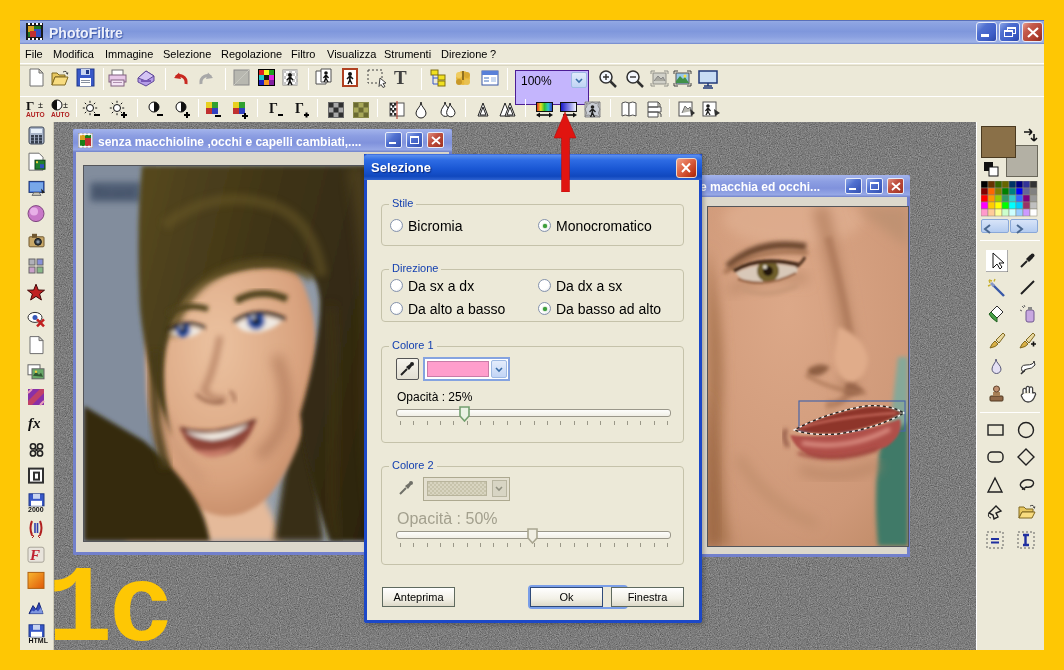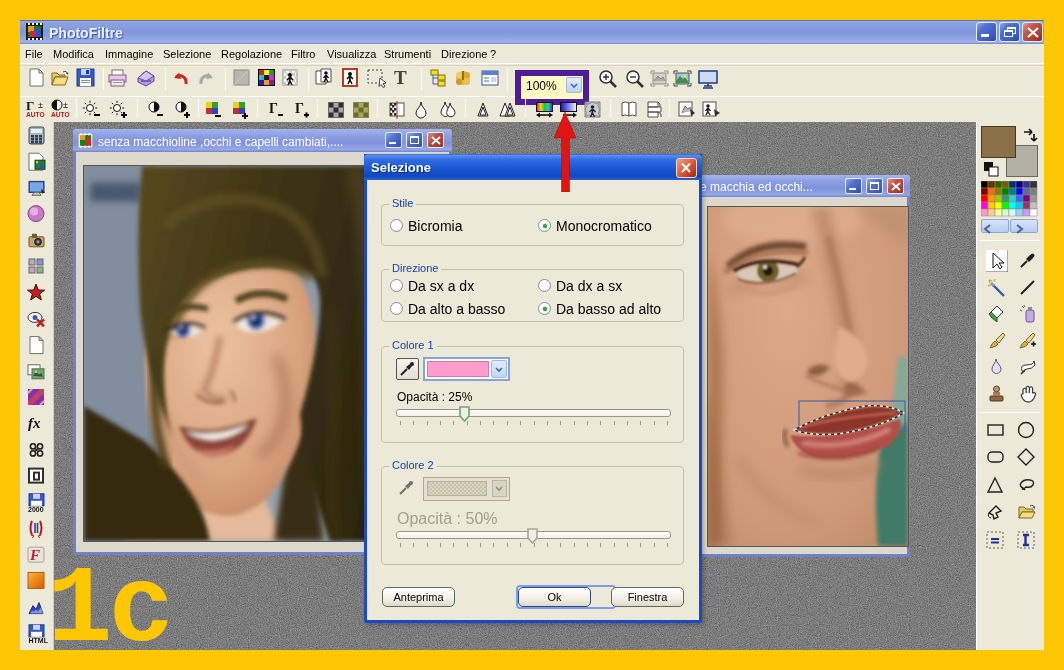--- a/index.html
+++ b/index.html
@@ -5,24 +5,24 @@
 body{background:#FEC704;position:relative;font-family:"Liberation Sans",sans-serif;overflow:hidden}
 .ab{position:absolute}
 .beige{background:#ECE9D8}
 .sep{width:1px;background:#B8B5A0;border-right:1px solid #fff}
 .menu{font-size:11px;color:#000}
 .grpbox{border:1px solid #C5C2AA;border-radius:4px;position:absolute}
 .grplab{position:absolute;font-size:11px;color:#1440B0;background:#ECE9D8;padding:0 3px;line-height:11px}
 .radio{position:absolute;width:13px;height:13px;border-radius:50%;border:1px solid #8593AD;background:radial-gradient(circle at 35% 35%,#fff 55%,#D4D8E0)}
 .radio.on::after{content:"";position:absolute;left:3.5px;top:3.5px;width:4px;height:4px;border-radius:50%;background:#3AA03A;box-shadow:0 0 1.5px #2A7A2A}
 .rlab{position:absolute;font-size:14px;color:#000;line-height:12px;white-space:nowrap}
-.xpbtn{position:absolute;border:1px solid #5F6A5F;border-radius:5px;background:linear-gradient(180deg,#fff,#F2F0E6 60%,#DDD9C8);font-size:11px;color:#000;text-align:center}
+.xpbtn{position:absolute;border:1px solid #5F6A5F;border-radius:0;background:linear-gradient(180deg,#fff,#F2F0E6 60%,#DDD9C8);font-size:11px;color:#000;text-align:center}
 .tick{position:absolute;width:1px;height:4px;background:#9A9788}
 .groove{position:absolute;height:8px;background:linear-gradient(180deg,#fdfdfb,#f1efe6);border:1px solid #9a978a;border-radius:3px}
-.wtitle{font-size:11px;font-weight:normal;color:#fff;white-space:nowrap}
+.wtitle{font-size:11px;font-weight:bold;color:#fff;white-space:nowrap}
 </style></head><body>
 <div class="ab beige" style="left:20px;top:20px;width:1024px;height:630px"></div>
 <div class="ab" style="left:20px;top:20px;width:1024px;height:24px;background:linear-gradient(180deg,#95ABE4 0%,#8DA4E2 8%,#7F97DC 45%,#8BA1E0 70%,#9FB3E8 92%,#6F85C8 100%);border-top:1px solid #5A70B8"></div>
 <svg class="ab" style="left:26px;top:23px" width="17" height="17">
     <rect x="0" y="0" width="17" height="17" fill="#1a1a1a"></rect>
     <rect x="2" y="3" width="13" height="11" fill="#207820"></rect>
     <rect x="2" y="3" width="6" height="6" fill="#d8a020"></rect>
     <rect x="8" y="6" width="7" height="8" fill="#3050c0"></rect>
     <rect x="4" y="8" width="6" height="6" fill="#c03030"></rect>
     <rect x="2" y="0" width="2" height="2" fill="#fff"></rect>
@@ -168,21 +168,21 @@
     <rect x="8" y="2" width="2" height="9" fill="#907020"></rect>
   </svg>
 <svg class="ab" style="left:481px;top:69px" width="20" height="20">
     <rect x="1" y="2" width="16" height="14" fill="#fff" stroke="#3858A8"></rect>
     <rect x="1" y="2" width="16" height="4" fill="#5880D8"></rect>
     <rect x="3" y="8" width="5" height="2" fill="#A0B8E0"></rect>
     <rect x="3" y="11" width="5" height="2" fill="#A0B8E0"></rect>
     <rect x="10" y="8" width="5" height="5" fill="#C8D8F0"></rect>
   </svg>
 <div class="ab sep" style="left:507px;top:68px;height:22px"></div>
-<div class="ab" style="left:515px;top:70px;width:74px;height:35px;background:#fef9c3;border:6px solid #4c1d95">
+<div class="ab" style="left:515px;top:70px;width:74px;height:35px;background:#c4b5fd;border:1px solid #4c1d95">
     <div style="position:absolute;left:5px;top:3px;font-size:12px">100%</div>
     <div style="position:absolute;right:1px;top:1px;width:16px;height:16px;background:linear-gradient(180deg,#E0EAFB,#C0D4F4);border:1px solid #9EBAE4;border-radius:2px"><svg width="14" height="14">
         <path d="M4 6 l3 3 l3 -3" fill="none" stroke="#3A6EA8" stroke-width="1.6"></path>
       </svg></div>
   </div>
 <svg class="ab" style="left:598px;top:69px" width="20" height="20">
     <circle cx="8" cy="8" r="6" fill="#F4F8FF" stroke="#303030" stroke-width="1.5"></circle>
     <path d="M12.5 12.5 L18 18" stroke="#303030" stroke-width="2.5"></path>
     <path d="M5 8 h6 M8 5 v6" stroke="#303030" stroke-width="1.4"></path>
   </svg>
@@ -776,21 +776,21 @@
 <div class="tick" style="left:560.2px;top:543px"></div>
 <div class="tick" style="left:573.5px;top:543px"></div>
 <div class="tick" style="left:586.9px;top:543px"></div>
 <div class="tick" style="left:600.2px;top:543px"></div>
 <div class="tick" style="left:613.6px;top:543px"></div>
 <div class="tick" style="left:627.0px;top:543px"></div>
 <div class="tick" style="left:640.3px;top:543px"></div>
 <div class="tick" style="left:653.6px;top:543px"></div>
 <div class="tick" style="left:667.0px;top:543px"></div>
 <div class="xpbtn" style="left:382px;top:587px;width:73px;height:20px;line-height:19px">Anteprima</div>
-<div class="ab" style="left:516px;top:585px;width:100px;height:24px;border:2px solid #7A9EE8;border-radius:4px">
+<div class="ab" style="left:528px;top:585px;width:100px;height:24px;border:2px solid #7A9EE8;border-radius:4px">
     <div class="xpbtn" style="left:0;top:0;width:73px;height:20px;line-height:19px;border-color:#2F4A7A">Ok</div>
   </div>
 <div class="xpbtn" style="left:611px;top:587px;width:73px;height:20px;line-height:19px">Finestra</div>
 <svg class="ab" style="left:553px;top:112px" width="26" height="80">
     <path d="M12 0 L23 26 L16.5 26 L16.5 80 L8.5 80 L8.5 26 L1 26 Z" fill="#E01410" stroke="#B00808" stroke-width="0.5"></path>
   </svg>
 <div class="ab" style="left:976px;top:122px;width:68px;height:528px;background:#ECE9D8;border-left:1px solid #fff"></div>
 <div class="ab" style="left:1006px;top:145px;width:32px;height:32px;background:#B3B0A4;border:1px solid #6A675A"></div>
 <div class="ab" style="left:981px;top:126px;width:35px;height:32px;background:#8A7048;border:1px solid #4A3A20"></div>
 <svg class="ab" style="left:1020px;top:127px" width="18" height="17">

